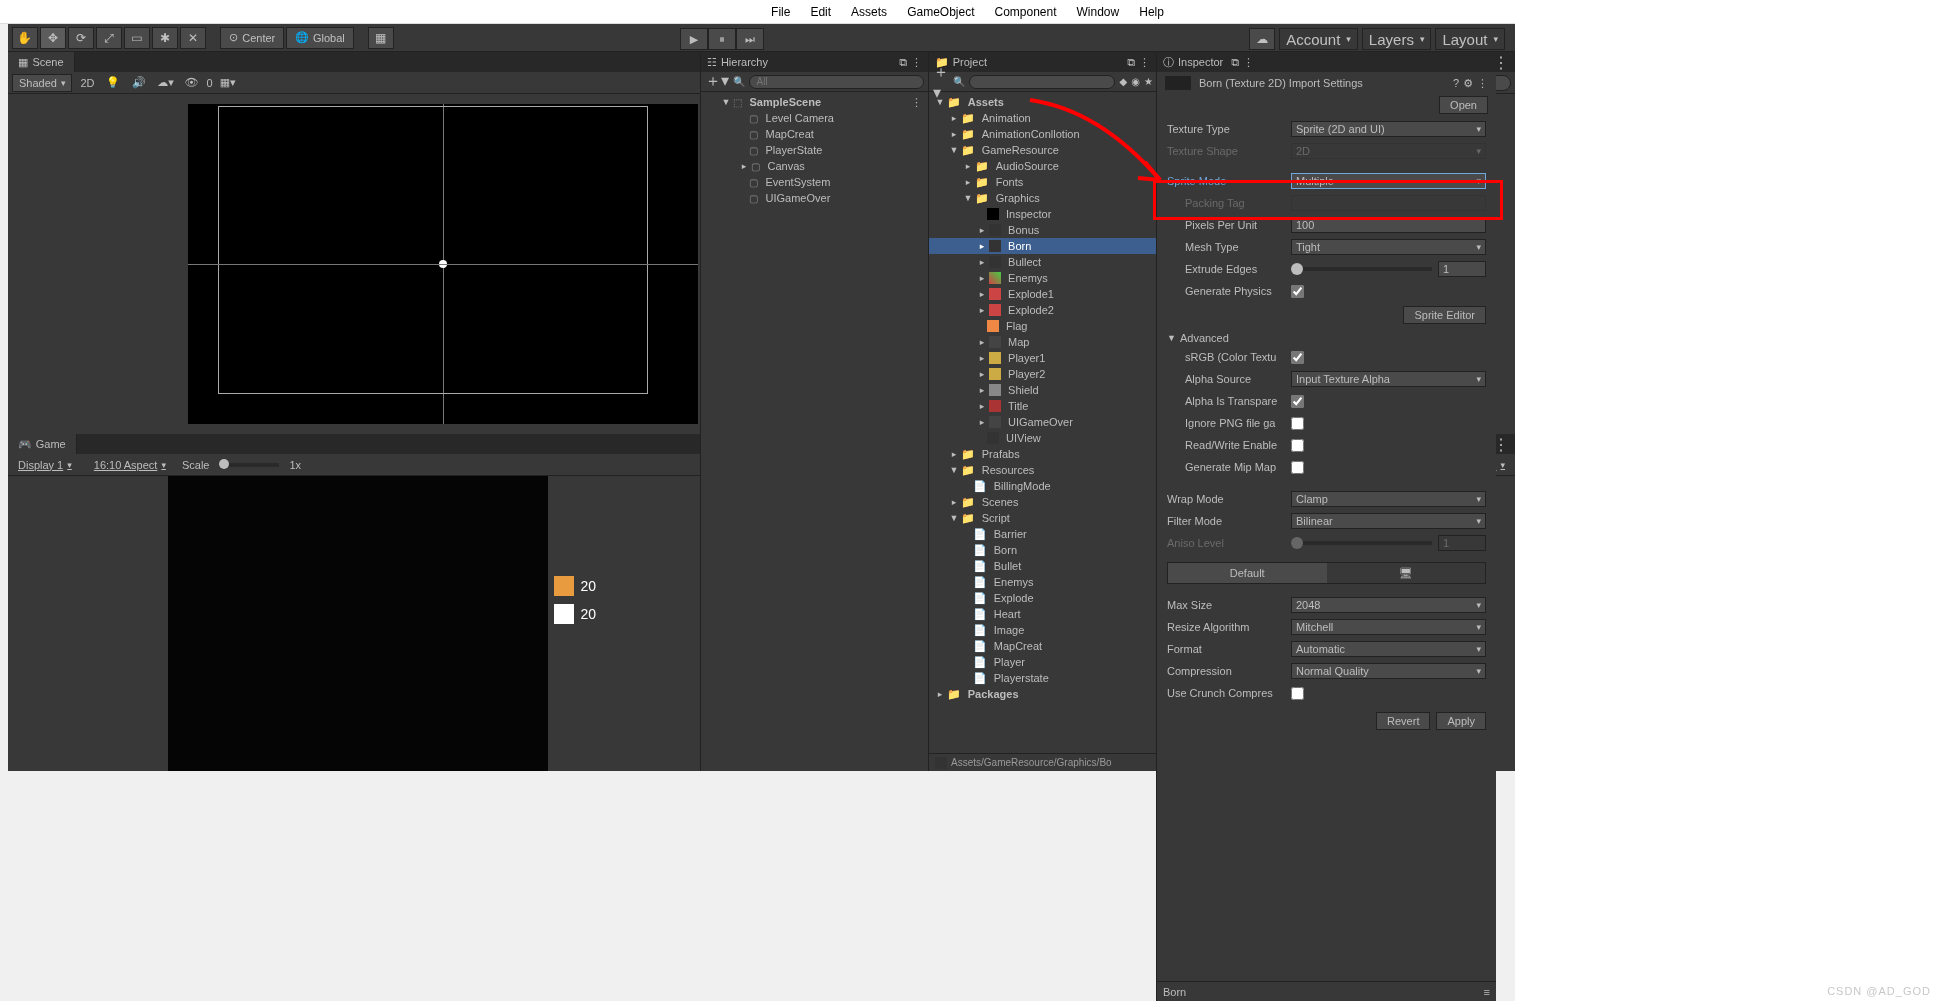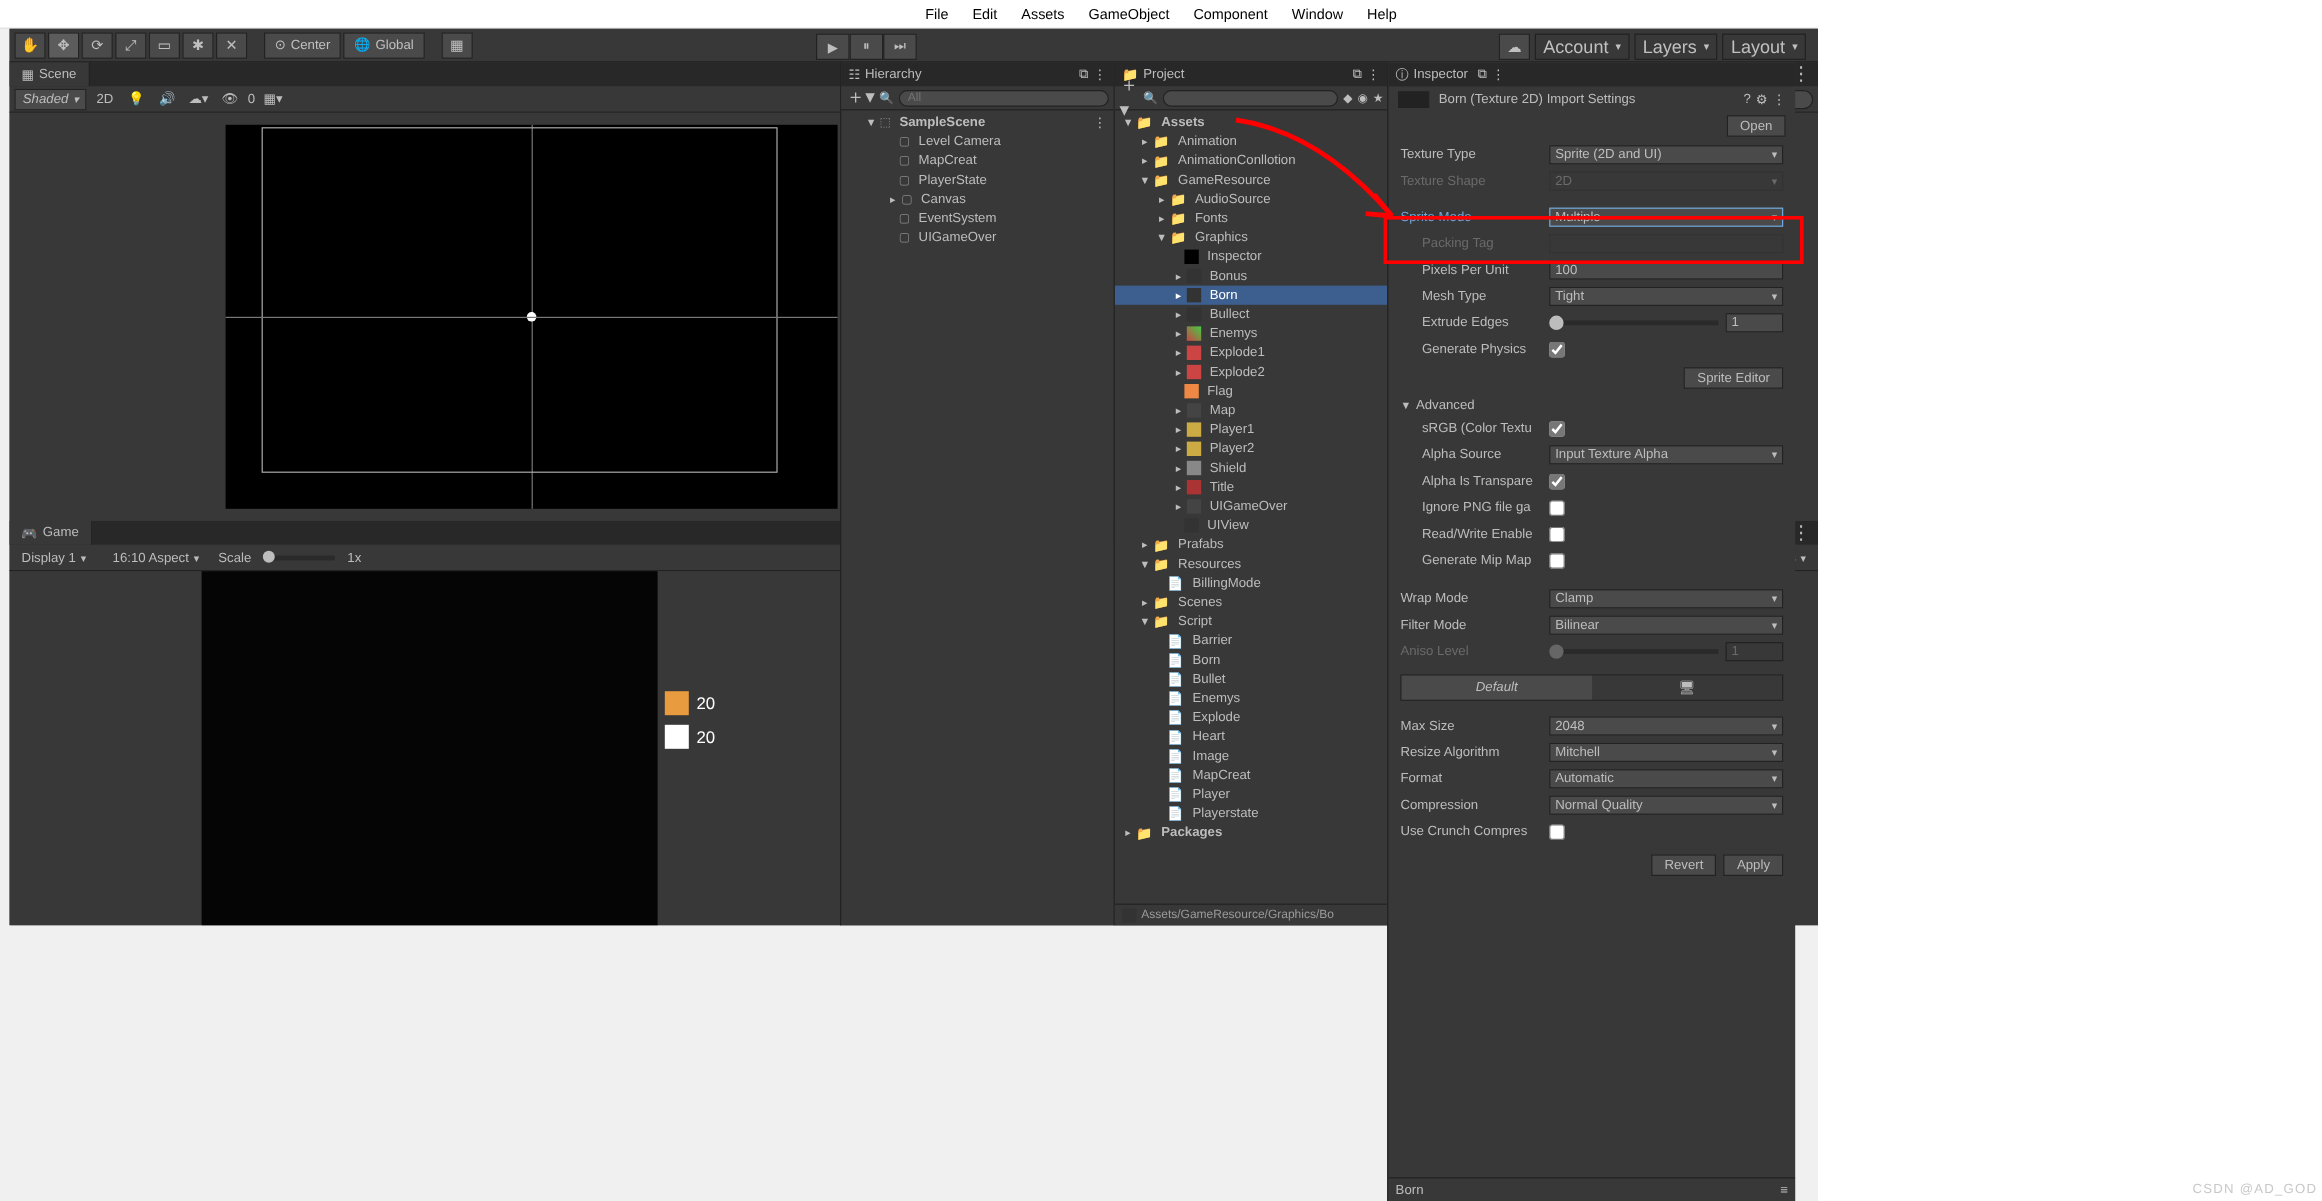--- a/index.html
+++ b/index.html
@@ -12,34 +12,34 @@
 .icon-btn { width:26px; height:22px; background:#4a4a4a; border:1px solid #222; display:flex; align-items:center; justify-content:center; color:#c0c0c0; font-size:12px; cursor:pointer; }
 .icon-btn.active { background:#5c5c5c; }
 .text-btn { height:22px; padding:0 8px; background:#4a4a4a; border:1px solid #222; display:flex; align-items:center; color:#c0c0c0; font-size:11px; cursor:pointer; gap:4px; }
 .drop-btn { height:22px; padding:0 6px; background:#383838; border:1px solid #222; color:#c0c0c0; font-size:15px; display:flex; align-items:center; gap:6px; cursor:pointer; }
 .drop-btn::after { content:'▾'; font-size:9px; }
 .tab-strip { height:20px; background:#282828; display:flex; align-items:stretch; }
 .tab { padding:0 10px; background:#383838; color:#bdbdbd; font-size:11px; display:flex; align-items:center; gap:4px; border-right:1px solid #222; }
 .tab.active { background:#383838; }
 .tab-ico { font-size:11px; }
 .scene-bar { height:22px; background:#383838; border-bottom:1px solid #222; display:flex; align-items:center; padding:0 4px; gap:4px; color:#bdbdbd; font-size:11px; }
-.scene-bar .sel { height:18px; padding:0 6px; background:#4a4a4a; border:1px solid #222; display:flex; align-items:center;font-style:italic; }
+.scene-bar .sel { height:18px; padding:0 6px; background:#4a4a4a; border:1px solid #222; display:flex; align-items:center; }
 .scene-bar .sel::after { content:'▾'; margin-left:4px; font-size:9px; }
 .scene-bar .mini-btn { width:22px; height:18px; background:transparent; display:flex; align-items:center; justify-content:center; cursor:pointer; }
 .scene-bar input.search { flex:1; max-width:180px; height:16px; background:#4a4a4a; border:1px solid #222; border-radius:8px; padding:0 8px; color:#bdbdbd; font-size:10px; }
 .scene-view { height:340px; background:#383838; position:relative; }
 .grid { position:absolute; left:180px; top:10px; width:510px; height:320px; background:#000; }
 .grid::before, .grid::after { content:''; position:absolute; background:#777; }
 .grid::before { left:50%; top:0; width:1px; height:100%; }
 .grid::after { top:50%; left:0; height:1px; width:100%; }
 .grid .frame { position:absolute; left:30px; top:2px; right:50px; bottom:30px; border:1px solid #aaa; }
 .cursor-dot { position:absolute; left:50%; top:50%; width:8px; height:8px; background:#fff; border-radius:50%; transform:translate(-50%,-50%); }
 .game-tab { height:20px; background:#282828; display:flex; align-items:stretch; }
 .game-bar { height:22px; background:#383838; border-bottom:1px solid #222; display:flex; align-items:center; padding:0 4px; gap:10px; color:#bdbdbd; font-size:11px; }
-.game-bar .sel { padding:0 6px; display:flex; align-items:center; }
+.game-bar .sel { padding:0 6px; display:flex; align-items:center;text-decoration:underline; }
 .game-bar .sel::after { content:'▾'; margin-left:4px; font-size:9px; }
 .game-view { flex:1; background:#383838; position:relative; }
 .game-canvas { position:absolute; left:160px; top:0; width:380px; height:100%; background:#050505; }
 .p-score { position:absolute; right:-48px; display:flex; align-items:center; gap:6px; color:#fff; font-size:14px; }
 .p-score .blk { width:20px; height:20px; }
 .p-score.one { top:100px; } .p-score.one .blk{ background:#e89b3f; }
 .p-score.two { top:128px; } .p-score.two .blk{ background:#fff; }
 
 .hierarchy { position:absolute; top:52px; left:700px; width:228px; bottom:230px; background:#383838; border-left:1px solid #222; display:flex; flex-direction:column; }
 .panel-hdr { height:20px; background:#282828; display:flex; align-items:center; padding:0 6px; color:#bdbdbd; font-size:11px; gap:4px; }
@@ -71,21 +71,21 @@
 .fld .val.txt { justify-content:flex-start; }
 .fld input[type=checkbox]{ width:13px; height:13px; accent-color:#777; }
 .fld .slider{ flex:1; height:4px; background:#2a2a2a; position:relative; }
 .fld .slider .knob{ position:absolute; top:-4px; width:12px; height:12px; border-radius:50%; background:#bdbdbd; }
 .fld .num{ width:48px; height:16px; background:#4a4a4a; border:1px solid #222; display:flex; align-items:center; justify-content:flex-start; padding:0 4px;}
 .sec-hdr { display:flex; align-items:center; gap:4px; font-size:11px; margin-top:4px; cursor:pointer;}
 .sec-hdr .caret{font-size:9px;}
 .disabled { color:#6a6a6a; }
 .platform-tabs{ display:flex; margin-top:6px; border:1px solid #222;}
 .platform-tabs .ptab{ flex:1; height:20px; display:flex; align-items:center; justify-content:center; background:#383838; }
-.platform-tabs .ptab.active{ background:#4a4a4a;font-style:italic; }
+.platform-tabs .ptab.active{ background:#4a4a4a; }
 .btn-row { display:flex; gap:6px; justify-content:flex-end; margin-top:6px;}
 .btn { padding:2px 10px; background:#4a4a4a; border:1px solid #222; cursor:pointer;}
 .sprite-editor-btn { align-self:flex-end; padding:2px 10px; background:#4a4a4a; border:1px solid #222; cursor:pointer; margin-top:2px;}
 .preview-strip { height:20px; border-top:1px solid #222; background:#383838; padding:0 6px; display:flex; align-items:center; font-size:11px; position:absolute; bottom:0; left:0; right:0;}
 
 .red-box { position:absolute; border:3px solid red; left:1153px; top:180px; width:350px; height:40px; pointer-events:none; z-index:50;}
 .arrow-svg { position:absolute; left:1020px; top:90px; width:160px; height:110px; pointer-events:none; z-index:50;}
 
 .right-edge { position:absolute; top:0; right:0; width:420px; height:100%; background:#fff; }
 .watermark { position:absolute; right:4px; bottom:4px; color:#c8c8c8; font-size:11px; letter-spacing:1px; }

